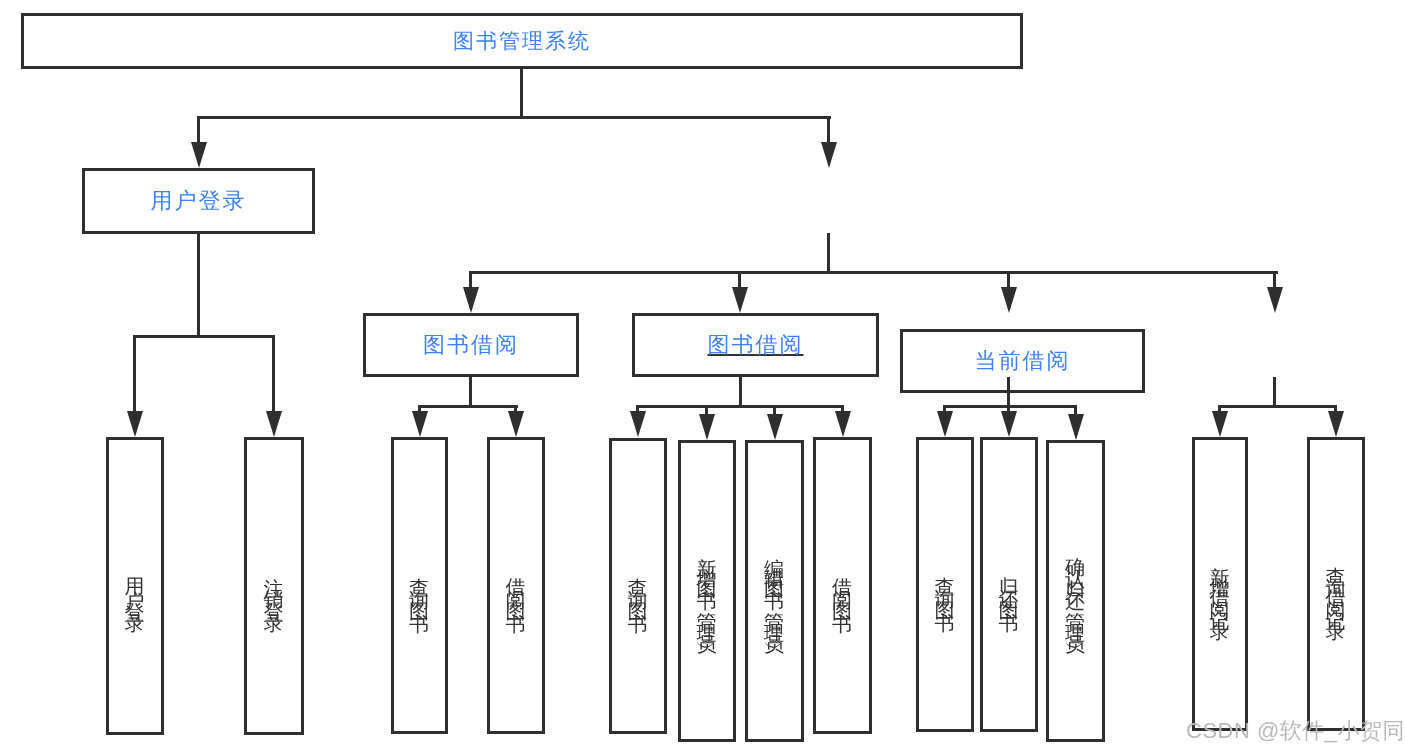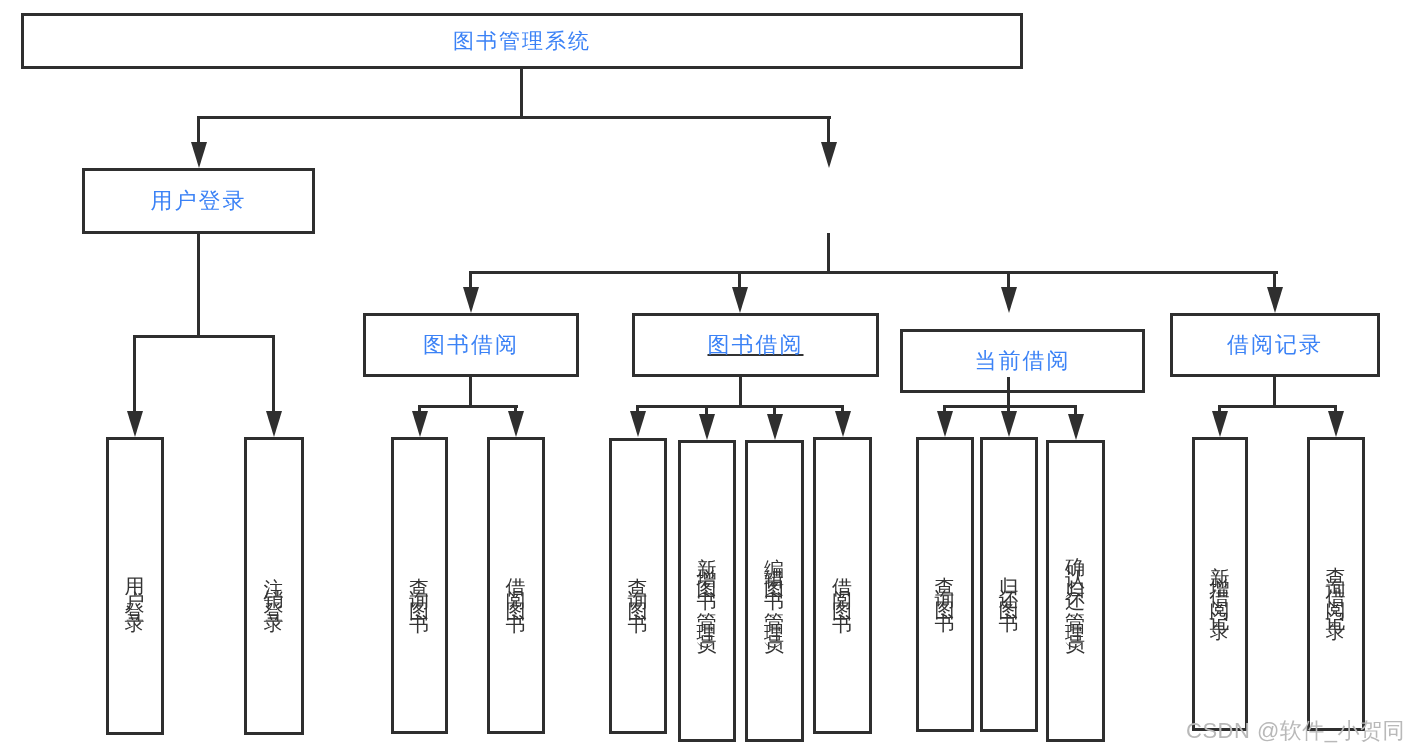--- a/index.html
+++ b/index.html
@@ -68,23 +68,20 @@
 
   <div class="node" style="left:363px;top:313px;width:216px;height:64px;">
     <span class="lbl">图书借阅</span>
   </div>
   <div class="node" style="left:632px;top:313px;width:247px;height:64px;text-decoration:underline;">
     <span class="lbl">图书借阅</span>
   </div>
   <div class="node" style="left:900px;top:329px;width:245px;height:64px;align-items:center;">
     <span class="lbl">当前借阅</span>
   </div>
-  <div class="node" style="left:1170px;top:313px;width:210px;height:64px;">
-    <span class="lbl">借阅记录</span>
-  </div>
 
   <div class="vline" style="left:469px;top:377px;height:30px;"></div>
   <div class="hline" style="left:418px;top:405px;width:100px;"></div>
   <div class="arrow" style="left:418px;top:405px;height:6px;"></div>
   <div class="arrow" style="left:514px;top:405px;height:6px;"></div>
 
   <div class="vline" style="left:739px;top:377px;height:30px;"></div>
   <div class="hline" style="left:636px;top:405px;width:207px;"></div>
   <div class="arrow" style="left:636px;top:405px;height:6px;"></div>
   <div class="arrow" style="left:705px;top:405px;height:9px;"></div>

